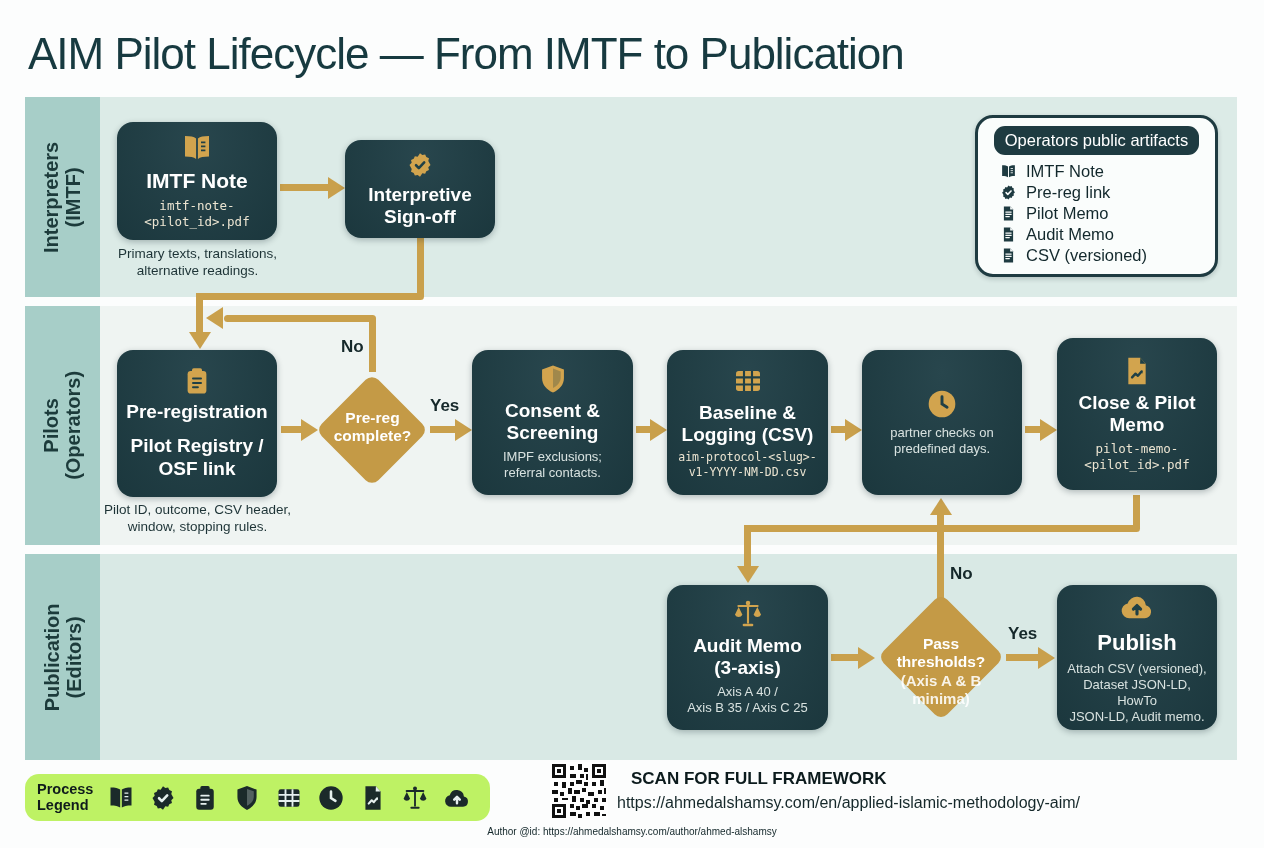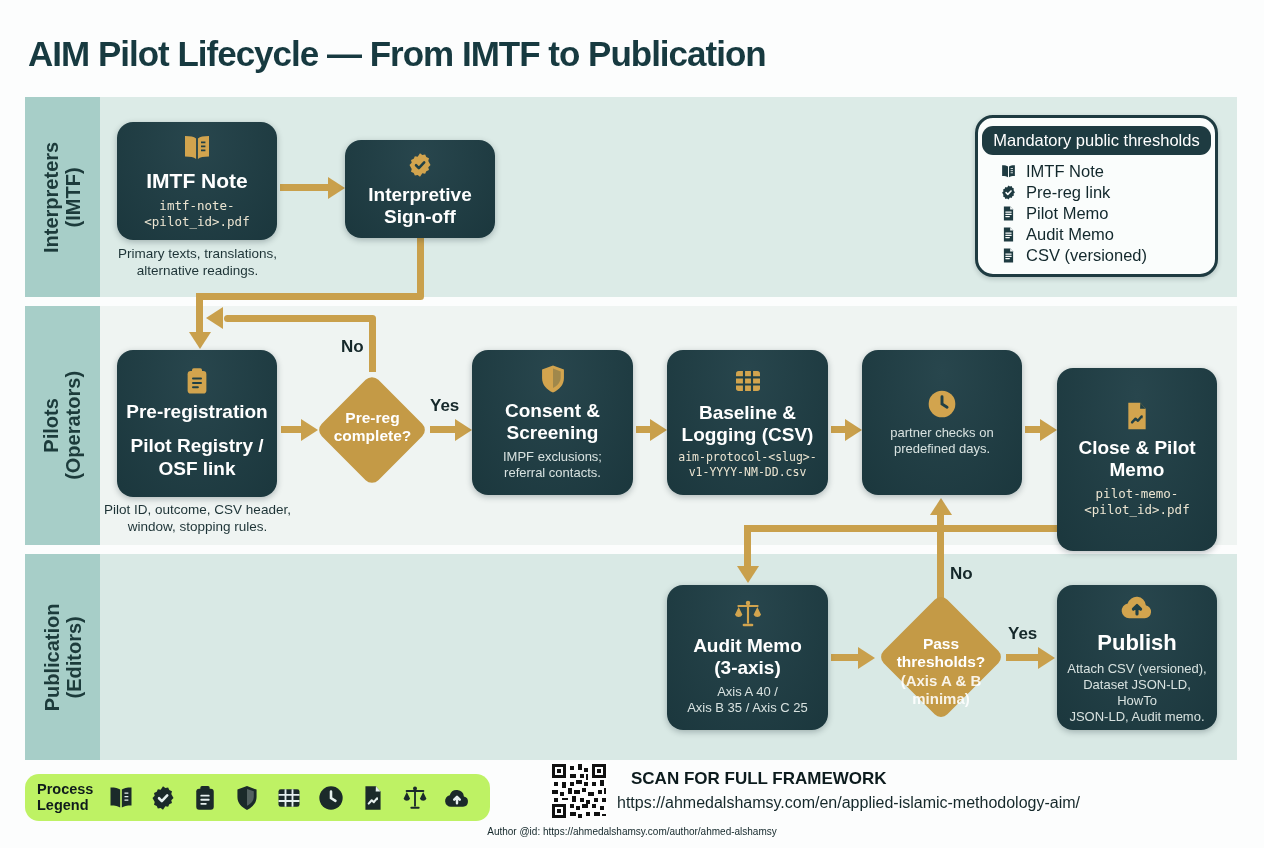--- a/index.html
+++ b/index.html
@@ -4,21 +4,21 @@
 <style>
   html,body{margin:0;padding:0;}
   body{
     width:1264px;height:848px;position:relative;overflow:hidden;
     background:#fcfdfd;font-family:"Liberation Sans",sans-serif;color:#16343a;
   }
   .abs{position:absolute;}
   .pre{white-space:pre-line;}
 
   
-  .title{left:28px;top:11px;font-size:35px;font-weight:700;letter-spacing:-1px;color:#173a40;}
+  .title{left:28px;top:0;font-size:44px;font-weight:400;letter-spacing:-1px;color:#173a40;}
 
   
   .lane{left:25px;width:1212px;display:flex;}
   .lane-label{width:75px;background:#a7cec8;display:flex;align-items:center;justify-content:center;}
   .lane-label span{transform:rotate(-90deg);white-space:pre-line;text-align:center;
     font-weight:700;font-size:20px;line-height:1.12;color:#1c3b3b;}
   .lane-body{flex:1;}
   .lane1{top:97px;height:200px;} .lane1 .lane-body{background:#dcebe7;}
   .lane2{top:306px;height:239px;} .lane2 .lane-body{background:#eff4f2;}
   .lane3{top:554px;height:206px;} .lane3 .lane-body{background:#d9e9e5;}
@@ -188,21 +188,21 @@
 <div class="node" style="left:345px;top:140px;width:150px;height:98px;">
   <span class="icon" style="width:28px;height:28px;"><svg viewBox="0 0 24 24">
         <path fill="currentColor" d="M12 2l2 1.5 2.4-.6 1 2.3 2.3 1-.6 2.4L21 12l-1.9 1.9.6 2.4-2.3 1-1 2.3-2.4-.6L12 22l-2-1.5-2.4.6-1-2.3-2.3-1 .6-2.4L3 12l1.9-1.9-.6-2.4 2.3-1 1-2.3 2.4.6L12 2z"></path>
         <path class="cut" fill="none" stroke-width="2.2" stroke-linecap="round" stroke-linejoin="round" d="M8.6 12.2l2.4 2.4 4.6-4.8"></path>
       </svg></span>
   <div class="n-title">Interpretive
 Sign-off</div>
 </div>
 
 <div class="abs artifacts">
-  <div class="artifacts-header">Mandatory public thresholds</div>
+  <div class="artifacts-header">Operators public artifacts</div>
   <div class="artifact-row">
     <span class="icon"><svg viewBox="0 0 24 24">
           <path fill="currentColor" d="M11.3 4.8C9.6 3.5 7.2 3 3 3v15.4c4.2 0 6.6.5 8.3 1.8V4.8z"></path>
           <path fill="currentColor" d="M12.7 4.8C14.4 3.5 16.8 3 21 3v15.4c-4.2 0-6.6.5-8.3 1.8V4.8z"></path>
           <g class="cut" fill="none" stroke-width="1.2">
             <path d="M15 7.8h3.3M15 10.8h3.3M15 13.8h3.3"></path>
           </g>
         </svg></span>
     <span class="a-label">IMTF Note</span>
   </div>
@@ -292,21 +292,21 @@
 
 <div class="node" style="left:862px;top:350px;width:160px;height:145px;">
   <span class="icon"><svg viewBox="0 0 24 24">
         <circle fill="currentColor" cx="12" cy="12" r="10"></circle>
         <path class="cut" fill="none" stroke-width="2.2" stroke-linecap="round" d="M12 6.5V12l3.8 2.4"></path>
       </svg></span>
   <div class="n-note">partner checks on
 predefined days.</div>
 </div>
 
-<div class="node" style="left:1057px;top:368px;width:160px;height:183px;">
+<div class="node" style="left:1057px;top:338px;width:160px;height:152px;">
   <span class="icon"><svg viewBox="0 0 24 24">
         <path fill="currentColor" d="M5.5 2h9l4 4.5V22h-13z"></path>
         <path class="cut-f" d="M14.5 2l4 4.5h-4.2z"></path>
         <path class="cut" fill="none" stroke-width="1.8" stroke-linecap="round" stroke-linejoin="round" d="M8.3 16.8l2.6-2.8 1.8 1.6 2.7-3.3"></path>
         <path class="cut-f" d="M15.9 11.4l.3 2.5-1.9-.8z"></path>
       </svg></span>
   <div class="n-title">Close &amp; Pilot
 Memo</div>
   <div class="n-file">pilot-memo-
 &lt;pilot_id&gt;.pdf</div>

